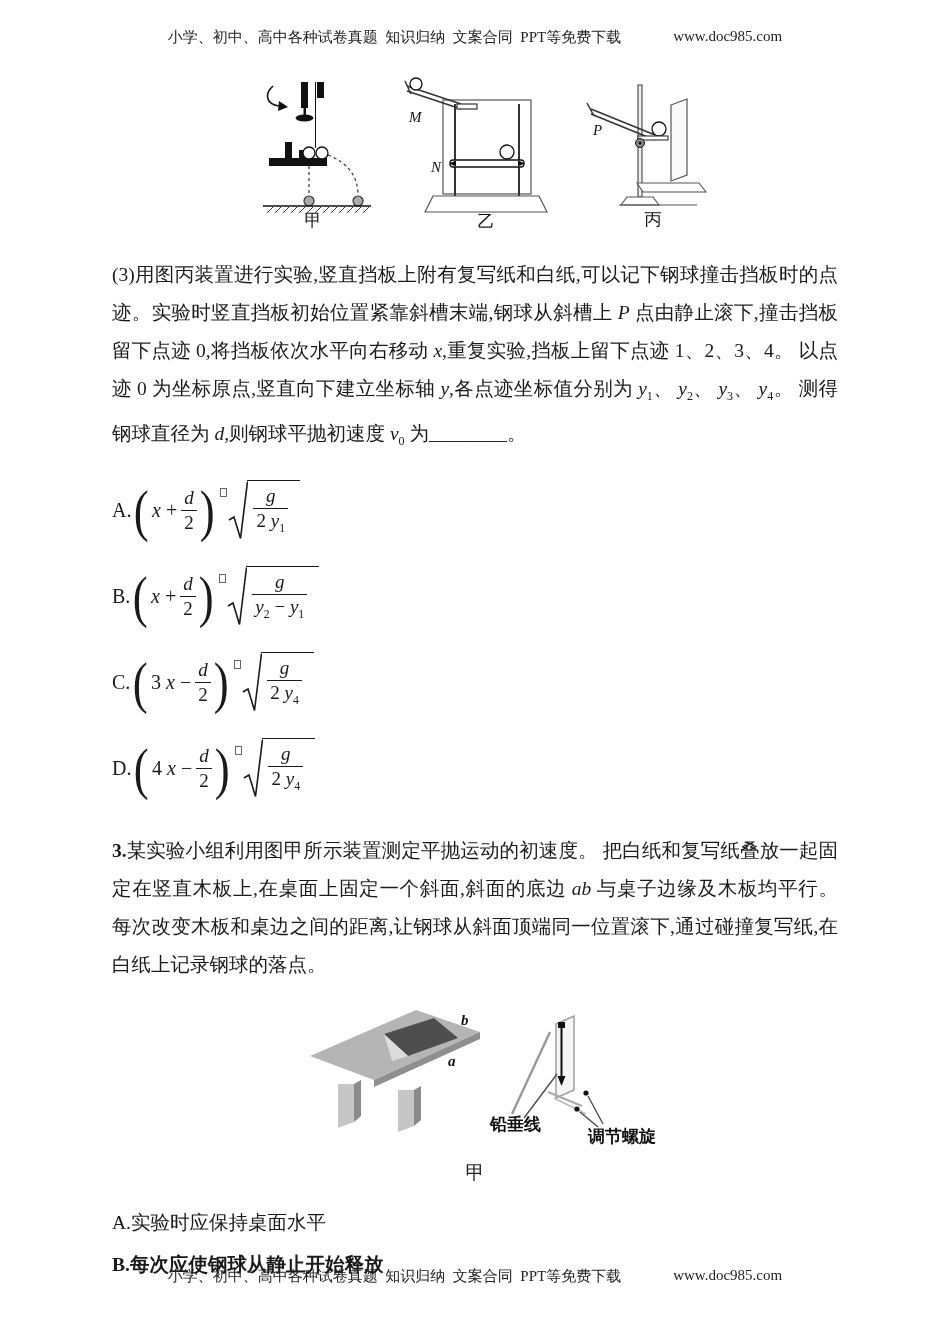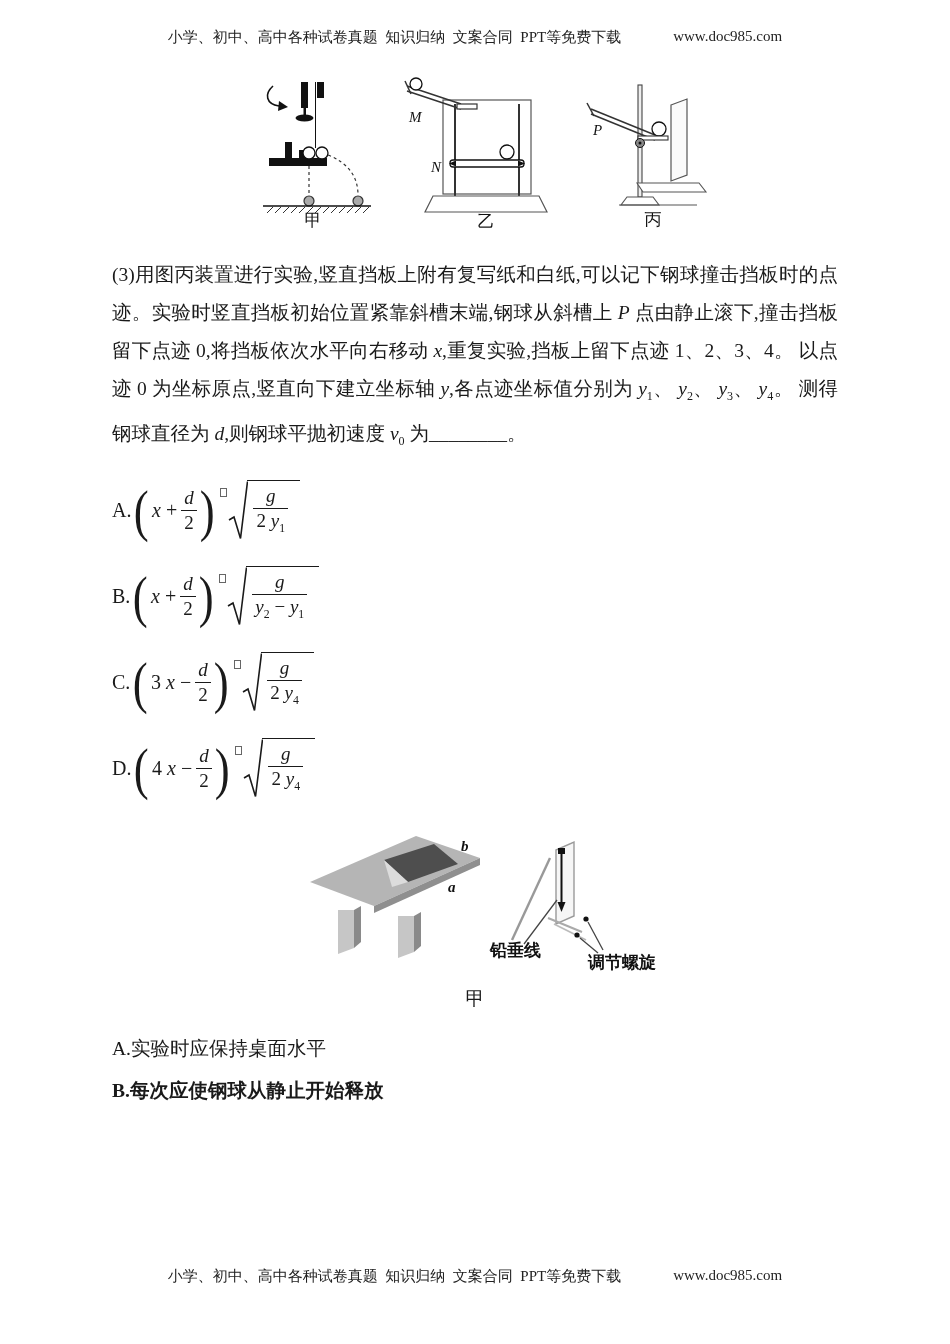--- a/index.html
+++ b/index.html
@@ -207,20 +207,21 @@
         </svg>
       <span class="radicand">
         <span class="frac">
           <span class="num"><i>g</i></span>
           <span class="den">2 <i>y</i><sub>4</sub></span>
         </span>
       </span>
     </span>
   </div>
 
+  <p class="para"><span class="bold">3.</span><span>某实验小组利用图甲所示装置测定平抛运动的初速度。 把白纸和复写纸叠放一起固定在竖直木板上,在桌面上固定一个斜面,斜面的底边 <i>ab</i> 与桌子边缘及木板均平行。 每次改变木板和桌边之间的距离,让钢球从斜面顶端同一位置滚下,通过碰撞复写纸,在白纸上记录钢球的落点。</span></p>
 
   <div class="fig2wrap">
     <svg width="390" height="152" viewBox="0 0 390 152">
 
       <polygon points="12,62 118,16 182,38 76,86" fill="#b5b5b5"></polygon>
       <polygon points="76,86 182,38 182,45 76,93" fill="#8f8f8f"></polygon>
       <polygon points="40,90 56,90 56,128 40,134" fill="#c6c6c6"></polygon>
       <polygon points="56,90 63,86 63,122 56,128" fill="#8a8a8a"></polygon>
       <polygon points="100,96 116,96 116,132 100,138" fill="#c6c6c6"></polygon>
       <polygon points="116,96 123,92 123,126 116,132" fill="#8a8a8a"></polygon>

